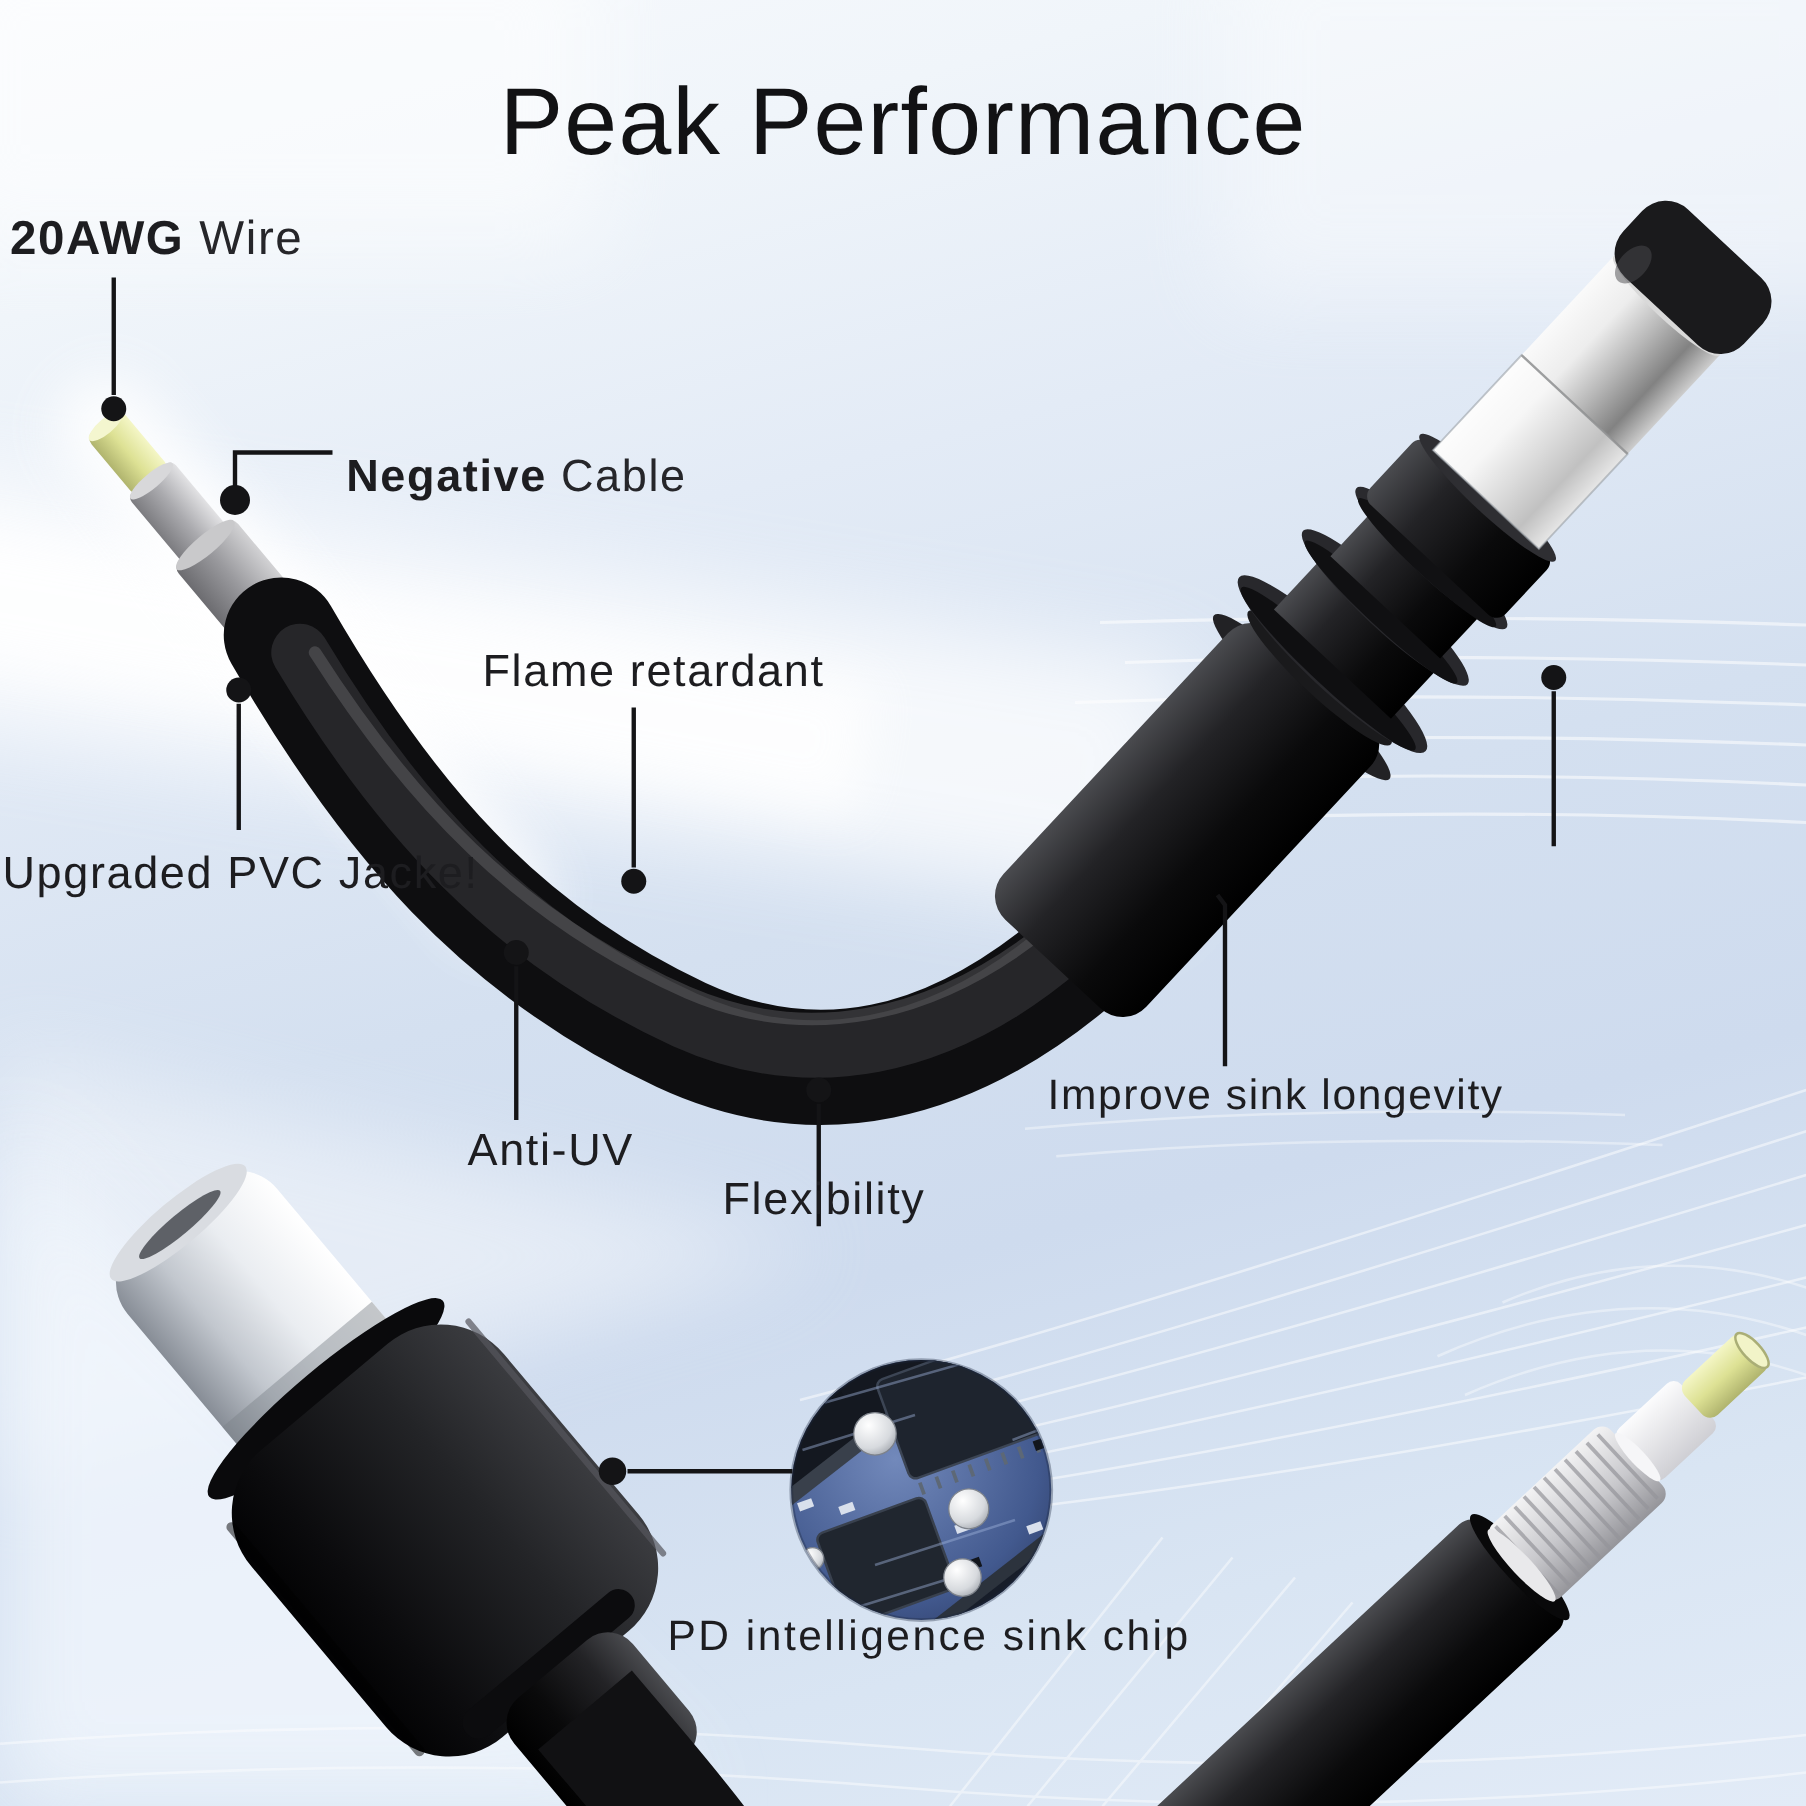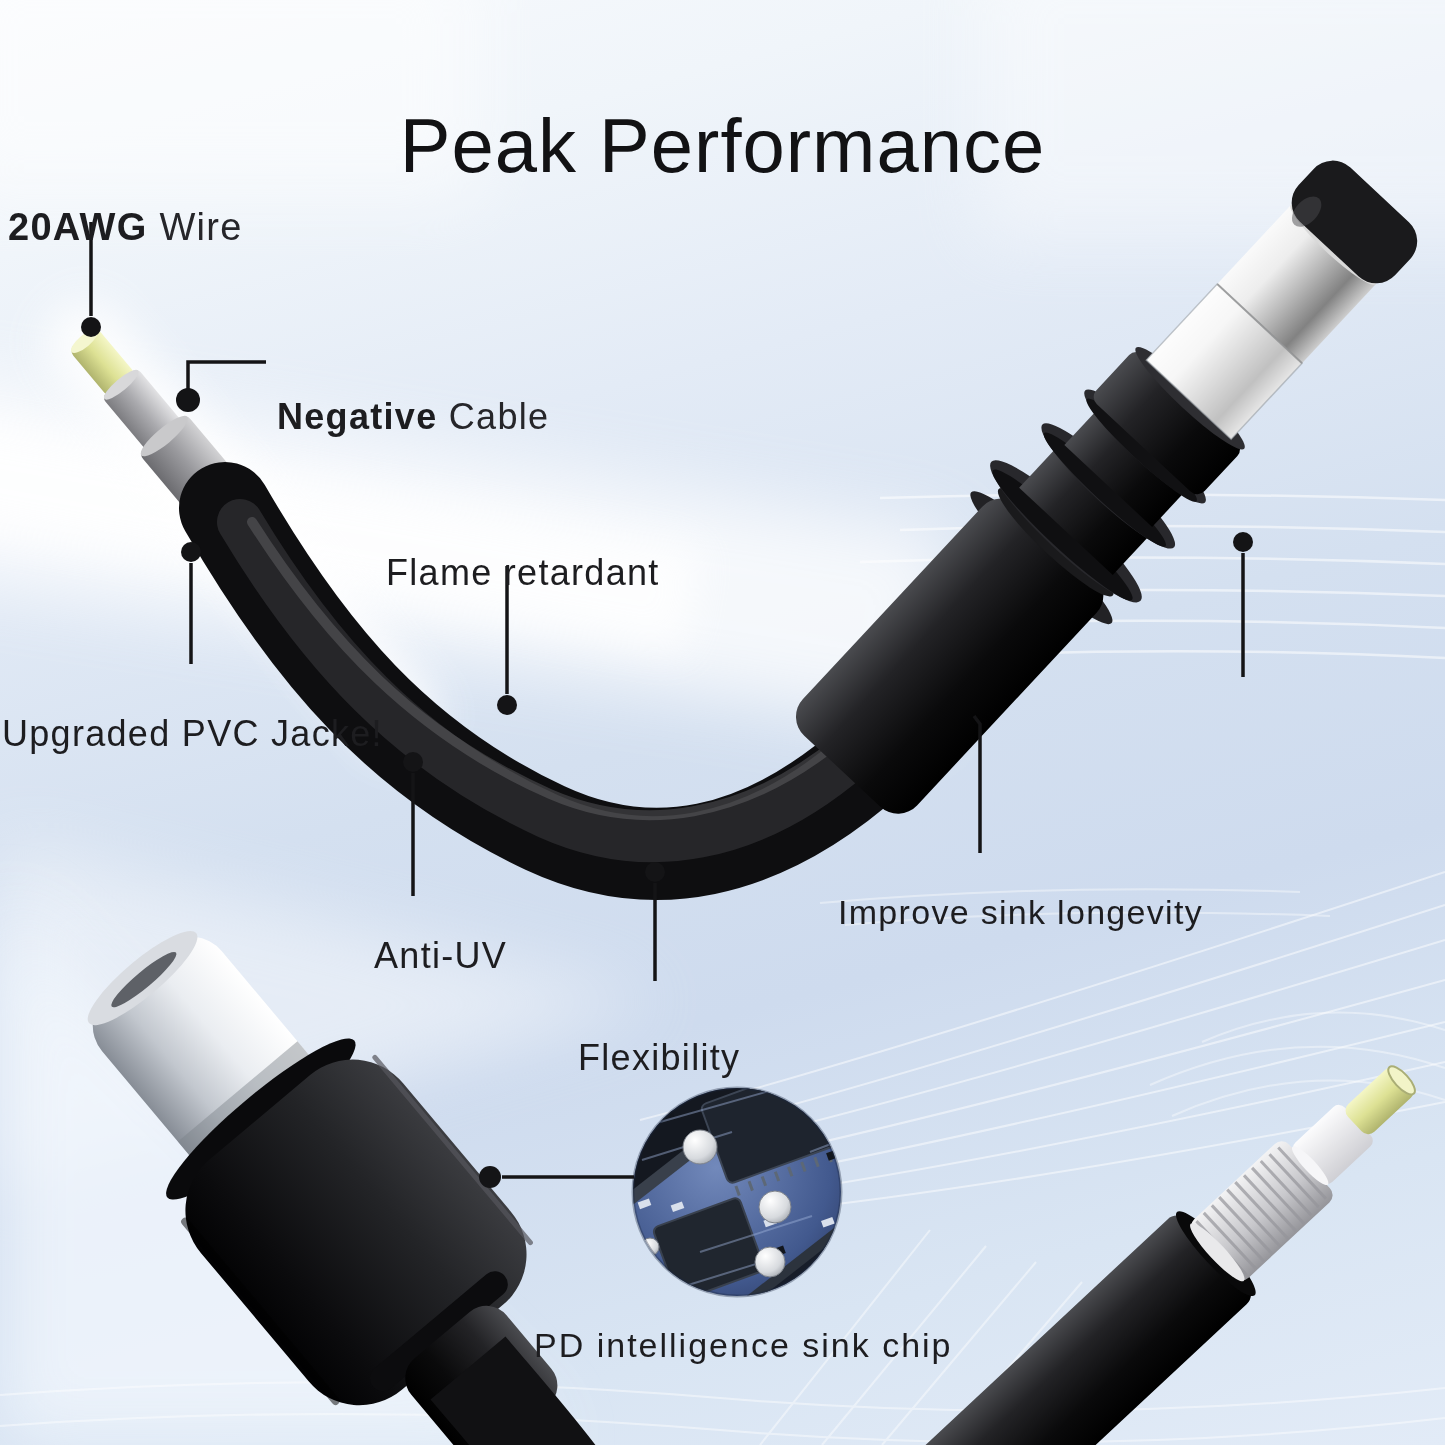--- a/index.html
+++ b/index.html
@@ -4,35 +4,35 @@
 <style>
   html,body{margin:0;padding:0;background:#fff}
   .stage{
     position:relative;width:1445px;height:1445px;overflow:hidden;
     font-family:"Liberation Sans","DejaVu Sans",sans-serif;
     background:linear-gradient(165deg,#f8fafd 0%,#f0f5fa 14%,#e3ebf6 30%,#d4e0f0 50%,#cedbee 66%,#d9e5f3 84%,#e2ebf7 100%);
   }
   svg.scene{position:absolute;left:0;top:0}
   .title{
     position:absolute;top:54px;left:0;width:100%;text-align:center;
-    font-size:76px;font-weight:400;color:#121214;letter-spacing:1px;margin-top:48px;
+    font-size:76px;font-weight:400;color:#121214;letter-spacing:1px;
   }
   .lbl{
     position:absolute;font-size:36px;font-weight:400;color:#1d1d20;
-    letter-spacing:1.3px;white-space:nowrap;margin-top:36px;
+    letter-spacing:1.3px;white-space:nowrap;
   }
   .b7{font-weight:700}
   .b6{font-weight:600}
   .lt{font-weight:400;color:#26262a}
   #lbl-awg{left:8px;top:170px;font-size:38px}
   #lbl-negative{left:277px;top:360px}
   #lbl-flame{left:386px;top:516px}
   #lbl-pvc{left:2px;top:677px}
   #lbl-antiuv{left:374px;top:899px}
-  #lbl-flex{left:578px;top:1001px}
+  #lbl-flex{left:578px;top:938px}
   #lbl-waterproof{left:1098px;top:689px}
   #lbl-longevity{left:838px;top:857px;font-size:34px}
   #lbl-chip{left:534px;top:1290px;font-size:34px;letter-spacing:2px}
 </style>
 </head>
 <body>
 
 <div class="stage">
 
 <svg class="scene" width="1445" height="1445" viewBox="0 0 1445 1445">

